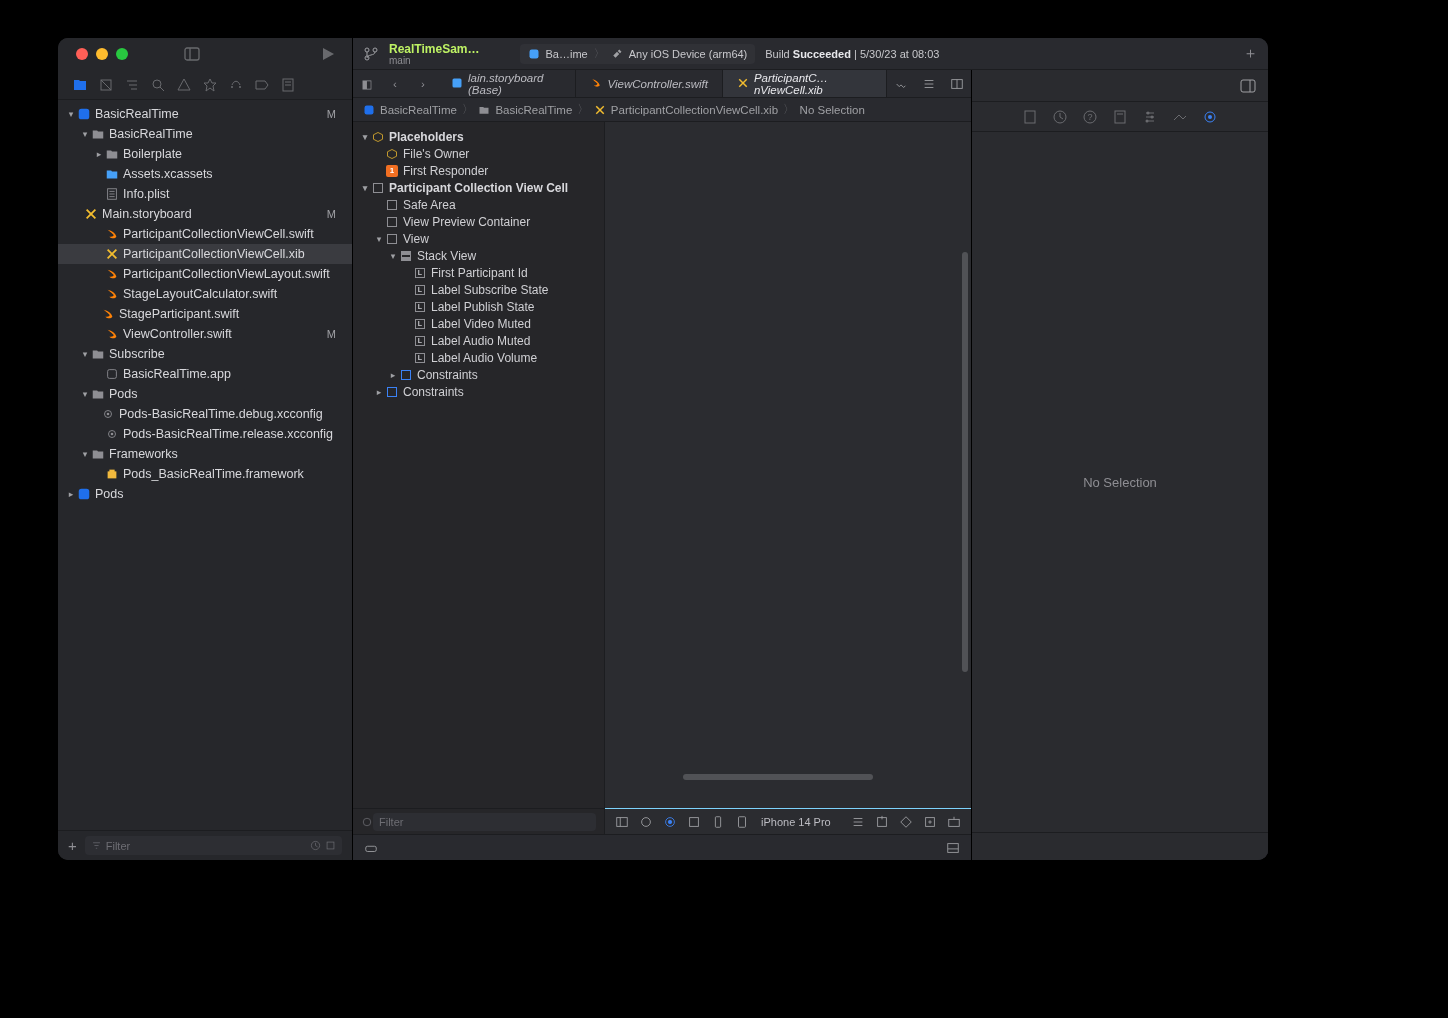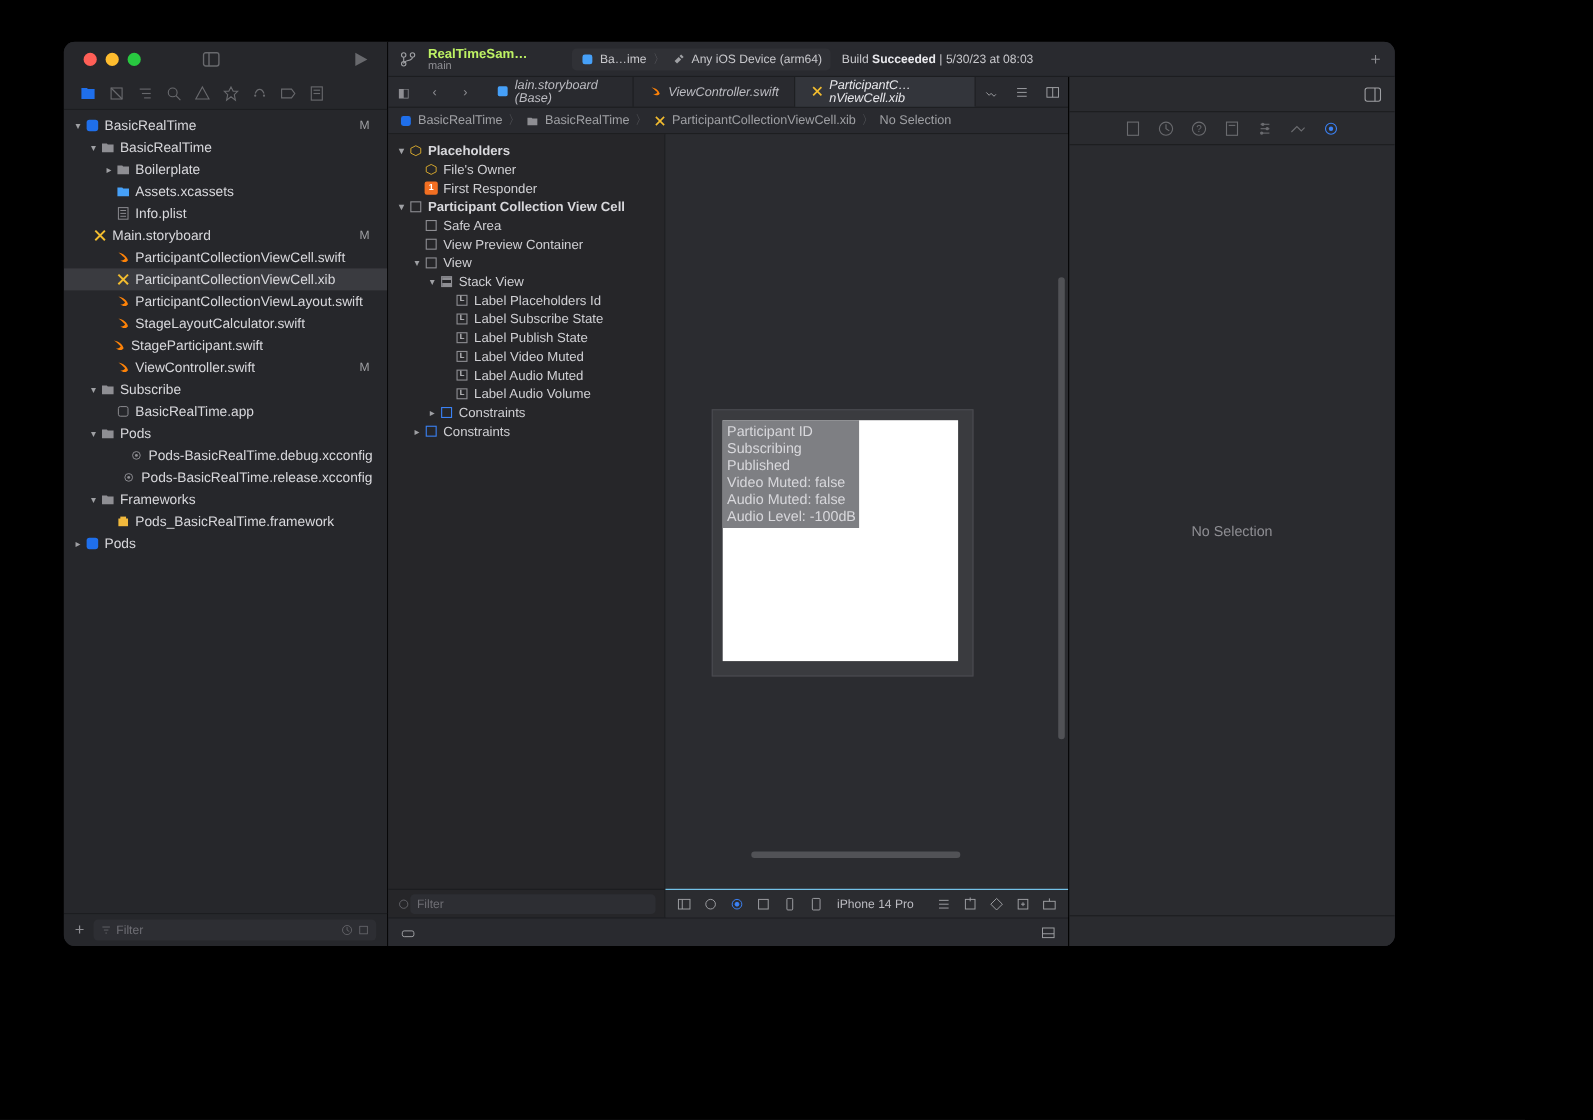--- a/index.html
+++ b/index.html
@@ -312,31 +312,31 @@
         </div>
         <div class="trow" style="padding-left: 22px;">
           <span class="chev">▾</span>
           <span class="ti">
             <svg width="14" height="14" viewBox="0 0 16 16">
               <path d="M2 4h5l1 1h6v8H2z" fill="#8e8e93"></path>
             </svg>
           </span>
           <span class="label">Pods</span>
         </div>
-        <div class="trow" style="padding-left: 48px;">
+        <div class="trow" style="padding-left: 32px;">
           <span class="chev"></span>
           <span class="ti">
             <svg width="14" height="14" viewBox="0 0 16 16">
               <circle cx="8" cy="8" r="4" fill="none" stroke="#8e8e93"></circle>
               <circle cx="8" cy="8" r="1.5" fill="#8e8e93"></circle>
             </svg>
           </span>
           <span class="label">Pods-BasicRealTime.debug.xcconfig</span>
         </div>
-        <div class="trow" style="padding-left: 36px; justify-content: center;">
+        <div class="trow" style="padding-left: 36px;">
           <span class="chev"></span>
           <span class="ti">
             <svg width="14" height="14" viewBox="0 0 16 16">
               <circle cx="8" cy="8" r="4" fill="none" stroke="#8e8e93"></circle>
               <circle cx="8" cy="8" r="1.5" fill="#8e8e93"></circle>
             </svg>
           </span>
           <span class="label">Pods-BasicRealTime.release.xcconfig</span>
         </div>
         <div class="trow" style="padding-left: 22px;">
@@ -560,21 +560,21 @@
                   <span class="oi">
                     <div class="stack-ico"></div>
                   </span>
                   <span>Stack View</span>
                 </div>
                 <div class="orow" style="padding-left: 48px;">
                   <span class="chev"></span>
                   <span class="oi">
                     <div class="label-ico">L</div>
                   </span>
-                  <span>Label Placeholders Id</span>
+                  <span>First Participant Id</span>
                 </div>
                 <div class="orow" style="padding-left: 48px;">
                   <span class="chev"></span>
                   <span class="oi">
                     <div class="label-ico">L</div>
                   </span>
                   <span>Label Subscribe State</span>
                 </div>
                 <div class="orow" style="padding-left: 48px;">
                   <span class="chev"></span>
@@ -623,32 +623,20 @@
               <svg width="12" height="12" viewBox="0 0 16 16">
                   <circle cx="8" cy="8" r="5" fill="none" stroke="#6e6e74"></circle>
                 </svg>
               <div class="fbox">
                 <span>Filter</span>
               </div>
             </div>
           </div>
           <div class="canvas-area">
             <div class="canvas-scroll">
-              <div class="cell-frame">
-                <div class="cell-inner">
-                  <div class="labels-box" id="labels-box">
-                      <div>Participant ID</div>
-                      <div>Subscribing</div>
-                      <div>Published</div>
-                      <div>Video Muted: false</div>
-                      <div>Audio Muted: false</div>
-                      <div>Audio Level: -100dB</div>
-                    </div>
-                </div>
-              </div>
               <div class="v-scrollbar"></div>
               <div class="h-scrollbar"></div>
             </div>
             <div class="canvas-footer">
               <div class="grp">
                 <svg width="14" height="14" viewBox="0 0 16 16">
                     <rect x="2" y="3" width="12" height="10" fill="none" stroke="#9fa0a4"></rect>
                     <line x1="6" y1="3" x2="6" y2="13" stroke="#9fa0a4"></line>
                   </svg>
                 <svg width="14" height="14" viewBox="0 0 16 16">

